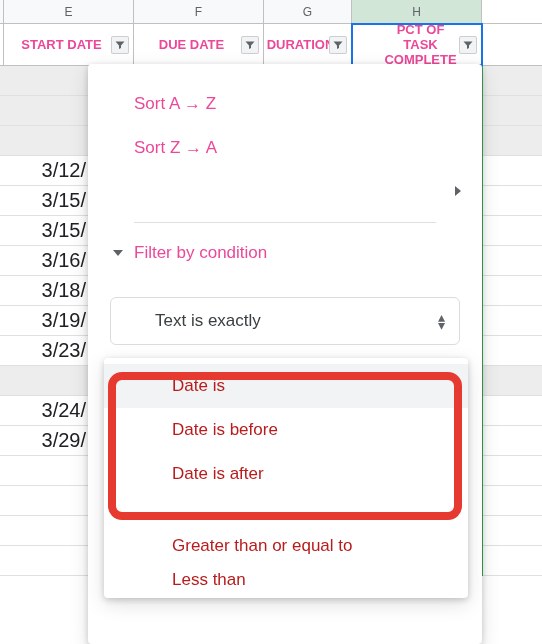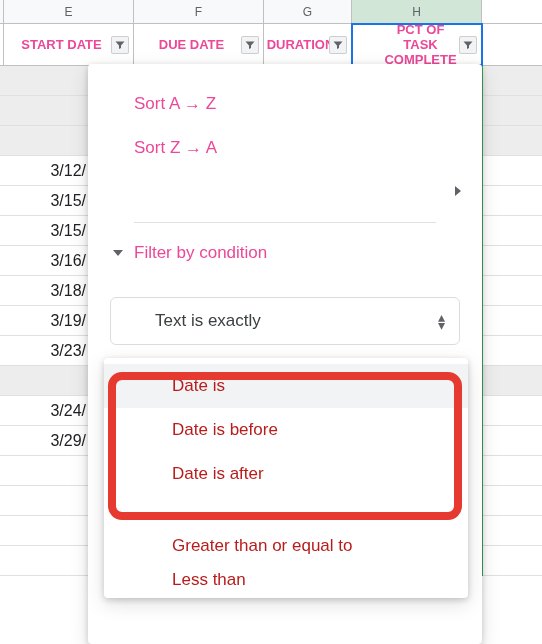--- a/index.html
+++ b/index.html
@@ -91,21 +91,21 @@
     height: 30px;
     border-bottom: 1px solid #e0e0e0;
     display: flex;
     align-items: center;
   }
   .row .stub { width: 4px; }
   .row .datecell {
     width: 130px;
     text-align: right;
     padding-right: 48px;
-    font-size: 16px;
+    font-size: 20px;
     color: #202124;
     border-right: 0;
   }
   .row.grouphead {
     background: #ededed;
   }
   .green-stripe {
     position: absolute;
     right: 59px;
     top: 0;

